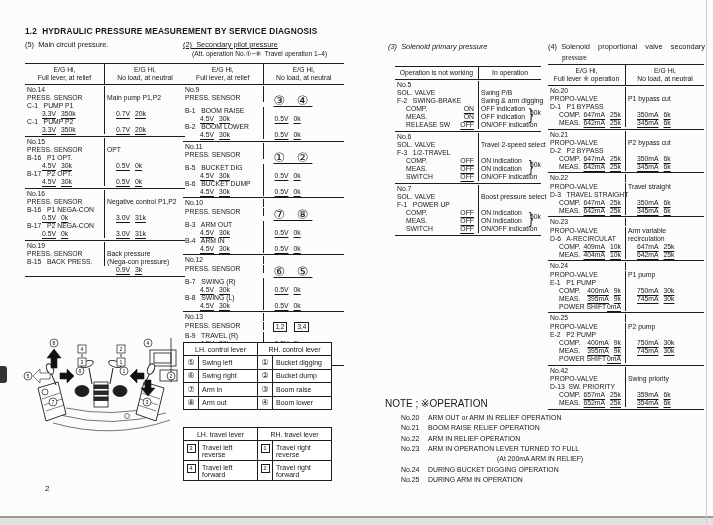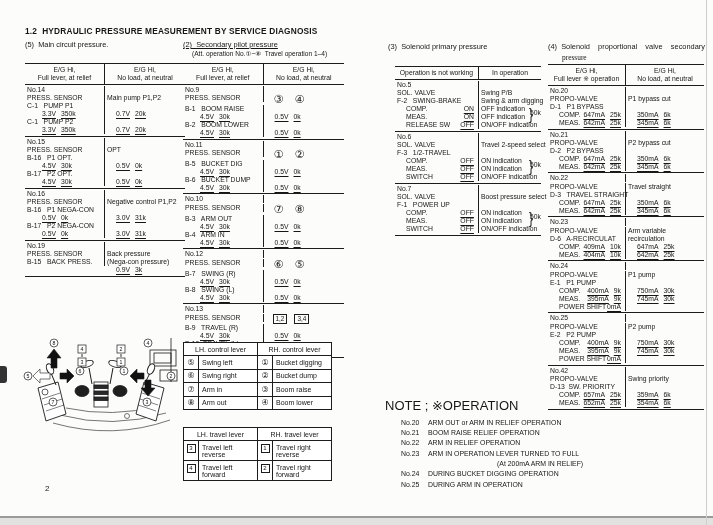--- a/index.html
+++ b/index.html
@@ -6,21 +6,21 @@
   body{width:713px;height:525px;background:#f4f4f2;font-family:"Liberation Sans","DejaVu Sans",sans-serif;color:#161616;}
   .page{position:relative;width:713px;height:525px;background:#fcfcfa;overflow:hidden;}
   .abs{position:absolute;}
 
   
   .doc-title{left:25px;top:26px;font-size:8.3px;font-weight:bold;letter-spacing:.2px;white-space:pre;}
   .sec{font-size:7.4px;white-space:pre;}
   .s1{left:25px;top:40px;}
   .s2{left:183px;top:40px;text-decoration:underline;}
   .s2sub{left:192px;top:50px;font-size:6.6px;}
-  .s3{left:388px;top:42px;}
+  .s3{left:388px;top:42px;font-style:italic;}
   .s4a{left:548px;top:42px;text-align:center;}
   .s4b{left:562px;top:53px;font-family:Liberation Serif, serif;}
 
   
   .dtable{position:absolute;border-top:1.5px solid #1c1c1c;border-bottom:1.5px solid #1c1c1c;font-size:6.8px;line-height:1.18;box-sizing:border-box;}
   .thead{display:flex;border-bottom:1px solid #1c1c1c;text-align:center;}
   .hl{width:50%;flex:none;border-right:1px solid #1c1c1c;padding:2px 0 1.5px;box-sizing:border-box;}
   .hr{flex:1;padding:2px 0 1.5px;}
   .col57 .hl{width:57.5%;}
   .tblock{border-top:1px solid #1c1c1c;padding:1px 0 1.5px;}
@@ -32,40 +32,40 @@
   .sb{justify-content:space-between;}
   .rel{position:relative;}
   .t{white-space:pre;}
   .ind1{padding-left:9px;}
   .vwrap{display:flex;}
   .vind{padding-left:15px;}
   .rvind{padding-left:9px;}
   .pr{padding-right:2px;}
   .val{text-decoration:underline;text-underline-offset:1.5px;white-space:pre;}
   .val+.val{margin-left:5px;}
-  .circ{font-size:11px;letter-spacing:4px;padding-left:8px;line-height:1;}
+  .circ{font-size:13px;letter-spacing:4px;padding-left:8px;line-height:1;text-decoration:underline;}
   .boxn{border:1px solid #1c1c1c;padding:0 2px;margin-left:7px;font-size:6.4px;line-height:1.25;}
   .brace{position:absolute;right:8px;top:0;font-size:12px;transform:scaleY(1.35);transform-origin:top;}
   .bracet{position:absolute;right:0;top:4.5px;}
 
   
   .ltable{position:absolute;border:1px solid #1c1c1c;font-size:7px;background:#fff;box-sizing:border-box;}
   .lhead{display:flex;border-bottom:1px solid #1c1c1c;}
   .lhcell{flex:1;text-align:center;padding:2.5px 0;}
   .lhcell+.lhcell{border-left:1px solid #1c1c1c;}
   .lrow{display:flex;border-top:1px solid #1c1c1c;}
   .lhead + .lrow{border-top:none;}
   .lnum{width:14px;flex:none;text-align:center;padding:1.5px 0;font-size:8px;line-height:1.2;}
   .llab{flex:1;padding:2.5px 3px;border-left:1px solid #1c1c1c;}
   .llab + .lnum{border-left:1px solid #1c1c1c;}
   .boxn2{display:inline-block;border:1px solid #1c1c1c;width:7px;height:7.5px;line-height:7.5px;font-size:6px;margin-top:1px;}
 
   
   .note{left:385px;top:396px;width:225px;font-size:6.9px;line-height:1.5;}
-  .ntitle{font-size:13px;margin-bottom:2px;}
+  .ntitle{font-size:10px;margin-bottom:2px;}
   .nrow{display:flex;padding-left:16px;}
   .nno{width:27px;flex:none;}
   .ncont{padding-left:112px;}
 
   
   .diagram{left:20px;top:328px;width:162px;height:122px;}
   .diagram svg{display:block;}
 
   .page-num{left:45px;top:484px;font-size:8px;}
 

